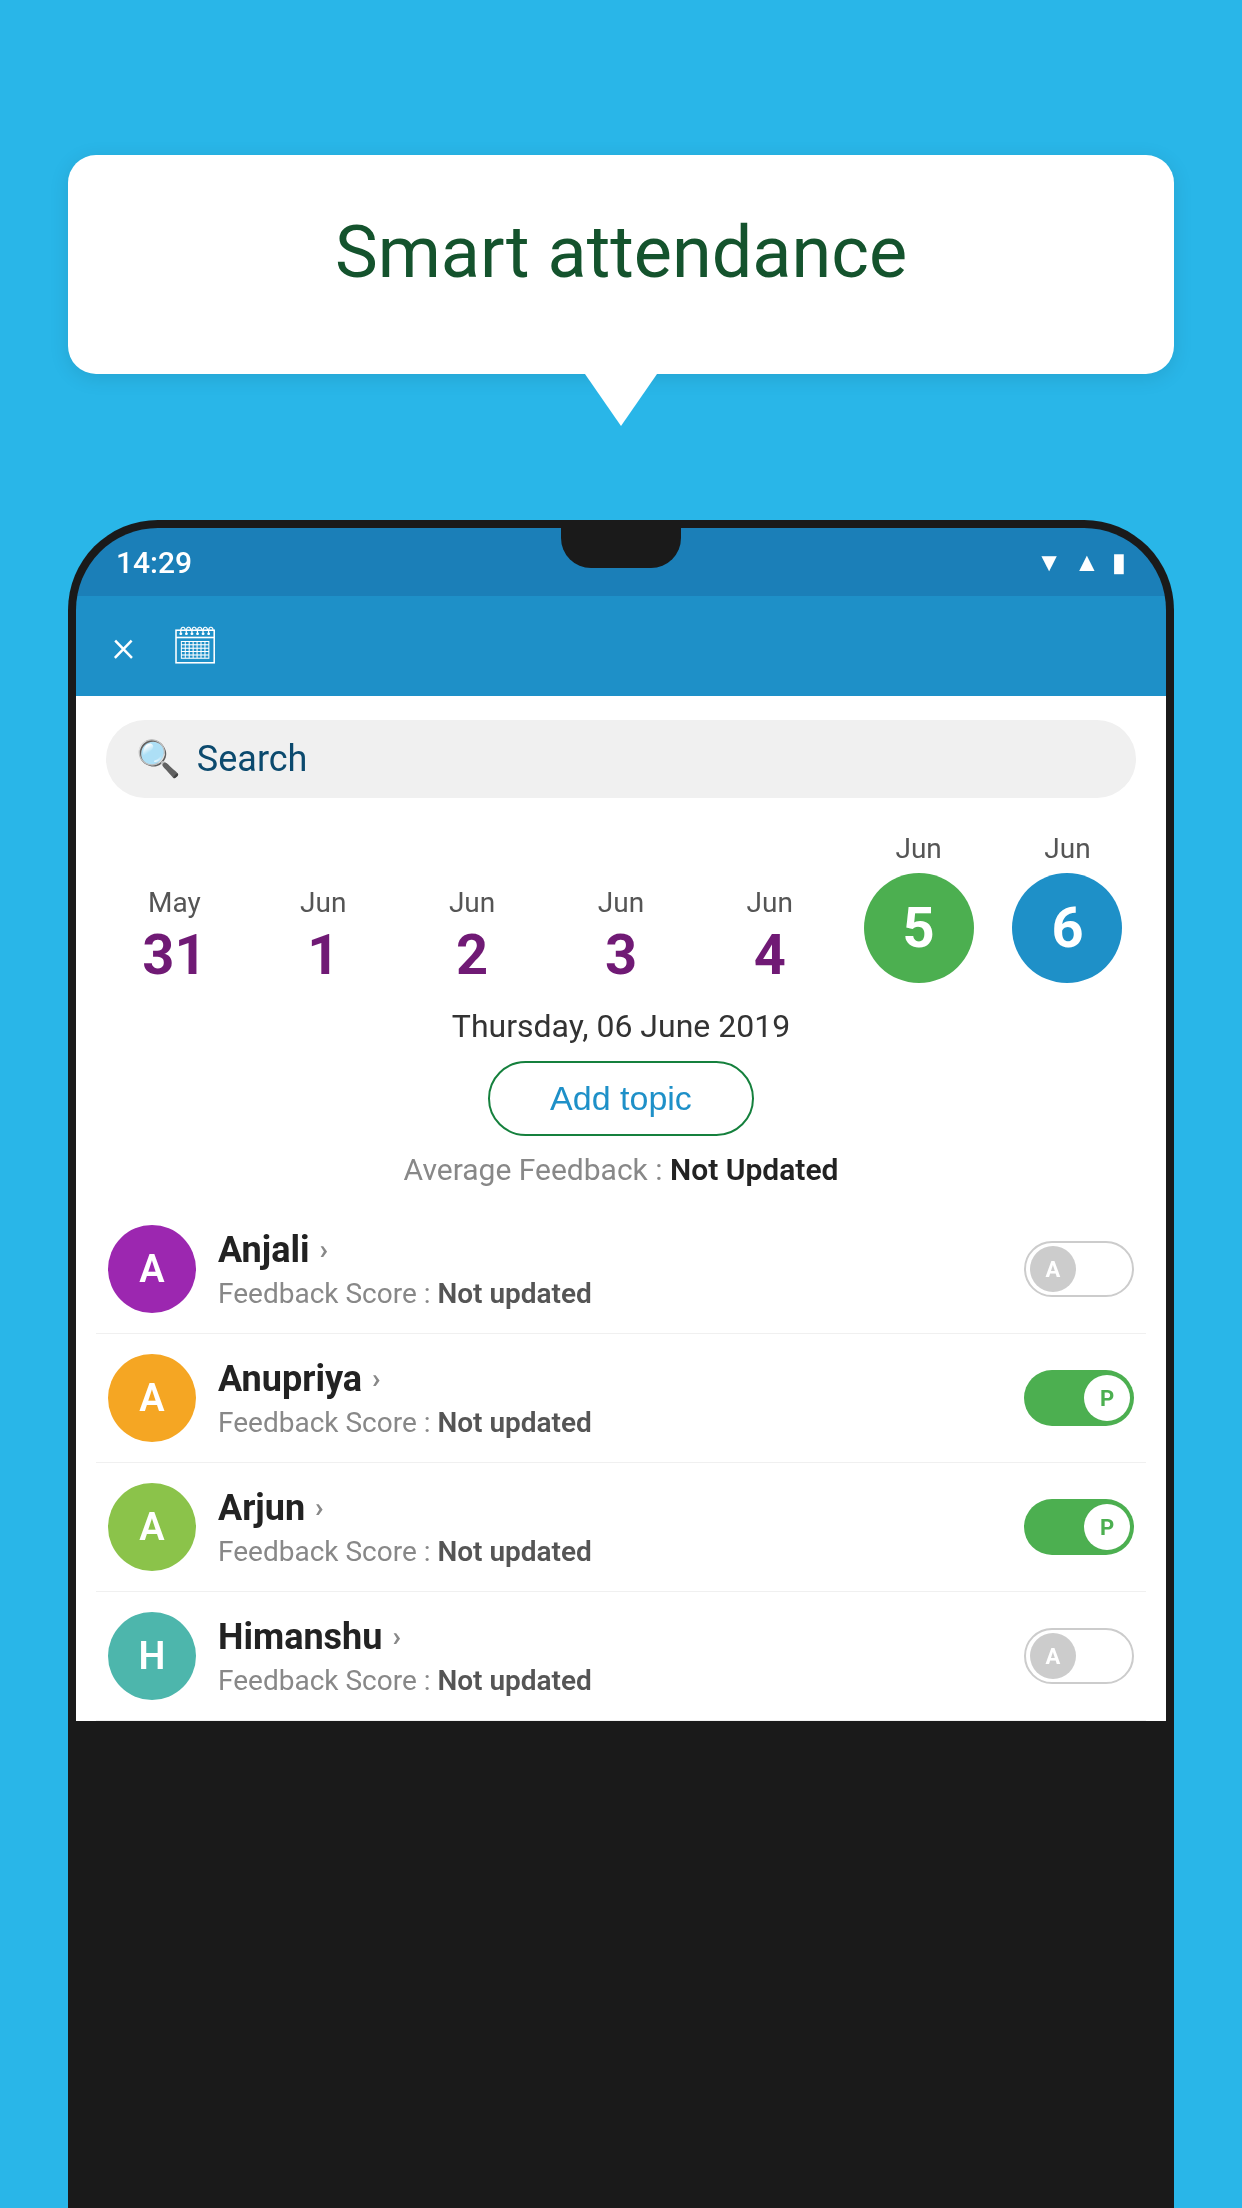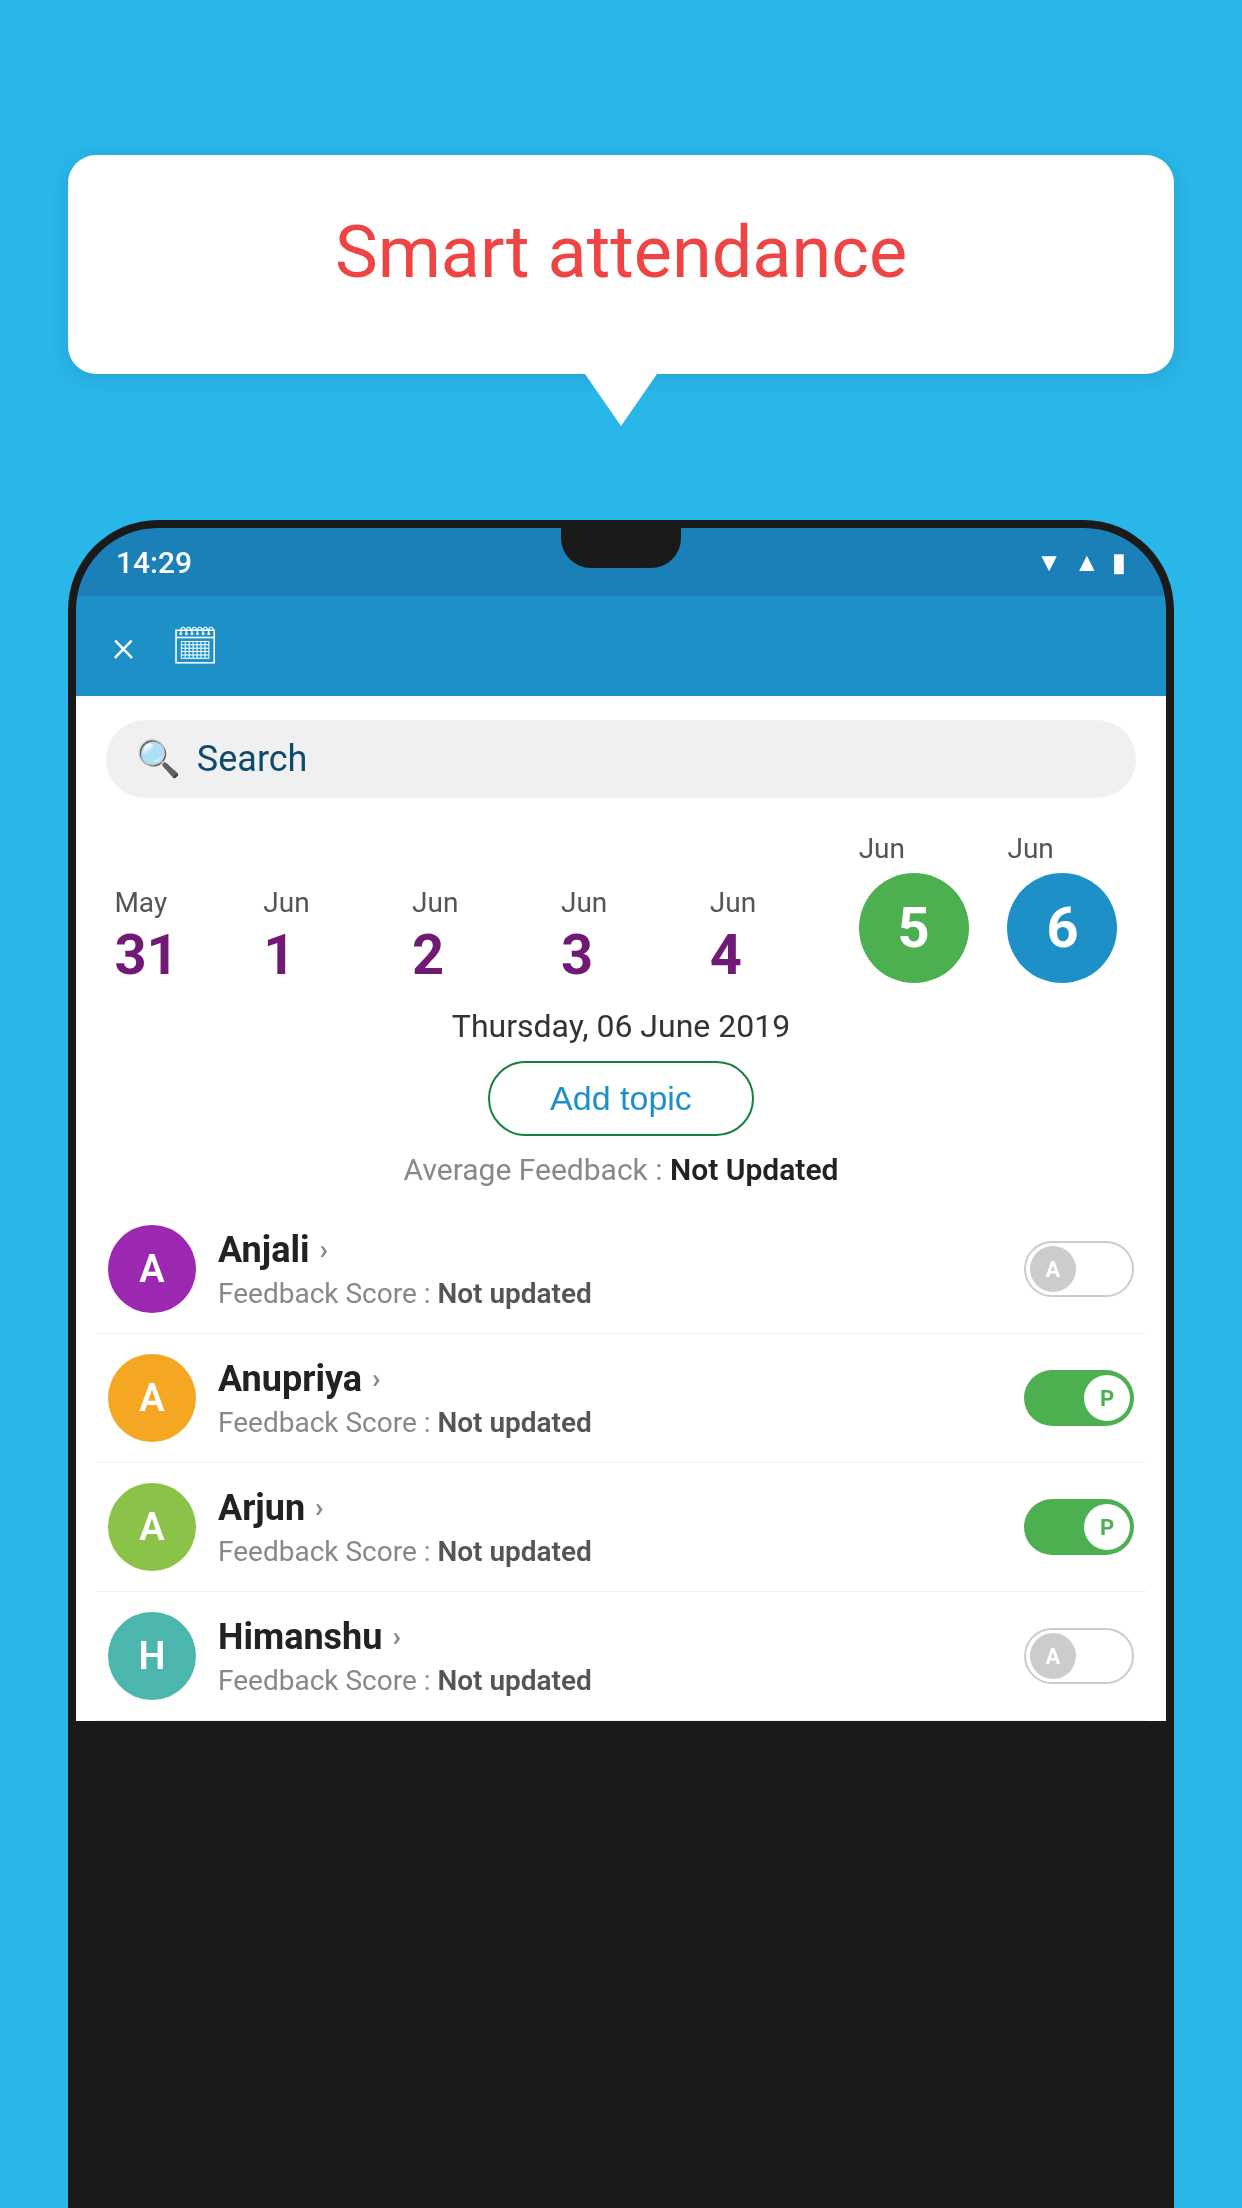--- a/index.html
+++ b/index.html
@@ -25,21 +25,21 @@
       background: white;
       border-radius: 28px;
       padding: 55px 60px 60px;
       text-align: center;
       box-shadow: 0 4px 20px rgba(0,0,0,0.1);
     }
 
     .speech-bubble-title {
       font-size: 72px;
       font-weight: 400;
-      color: #ef4444;
+      color: #14532d;
       margin-bottom: 18px;
       line-height: 1.2;
     }
 
     .speech-bubble-subtitle {
       font-size: 38px;
       color: #888;
       font-weight: 400;
     }
 
@@ -176,20 +176,21 @@
     .date-strip {
       display: flex;
       justify-content: space-around;
       align-items: flex-end;
       padding: 16px 24px 0;
     }
 
     .date-item {
       display: flex;
       flex-direction: column;
+      align-items: center;
       gap: 8px;
       width: 120px;
     }
 
     .date-month {
       font-size: 28px;
       color: #555;
       font-weight: 400;
     }
 

